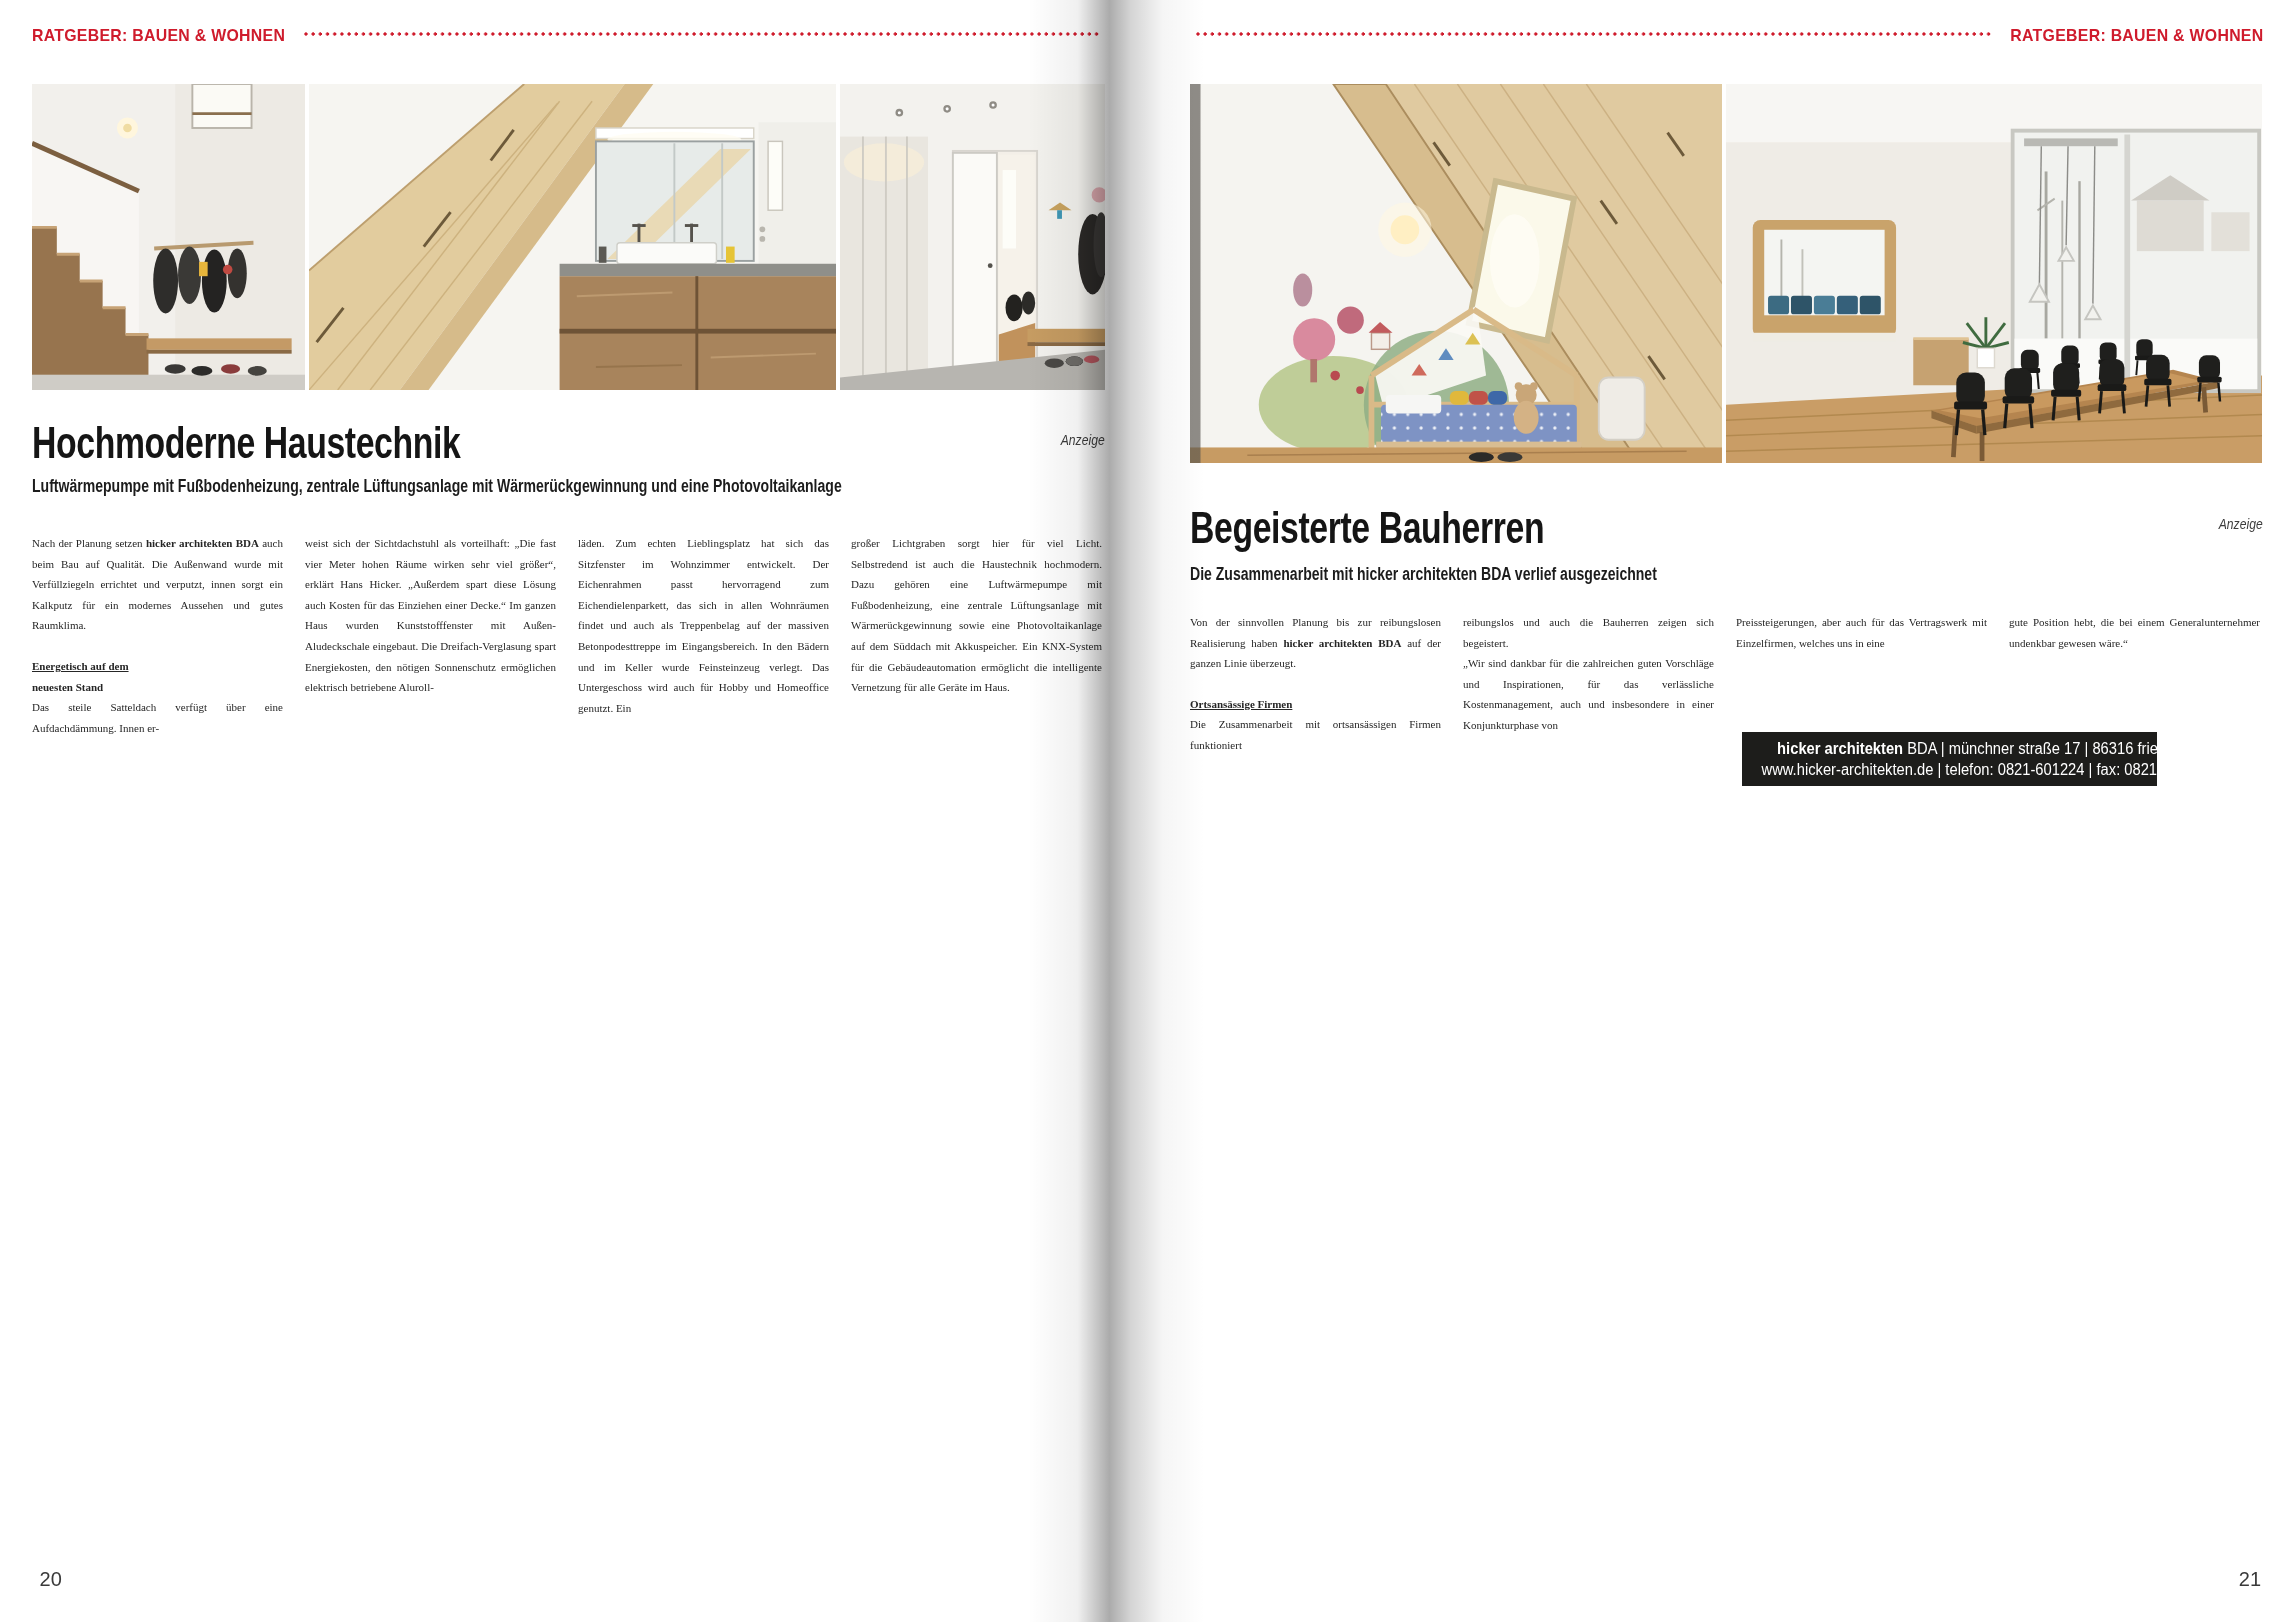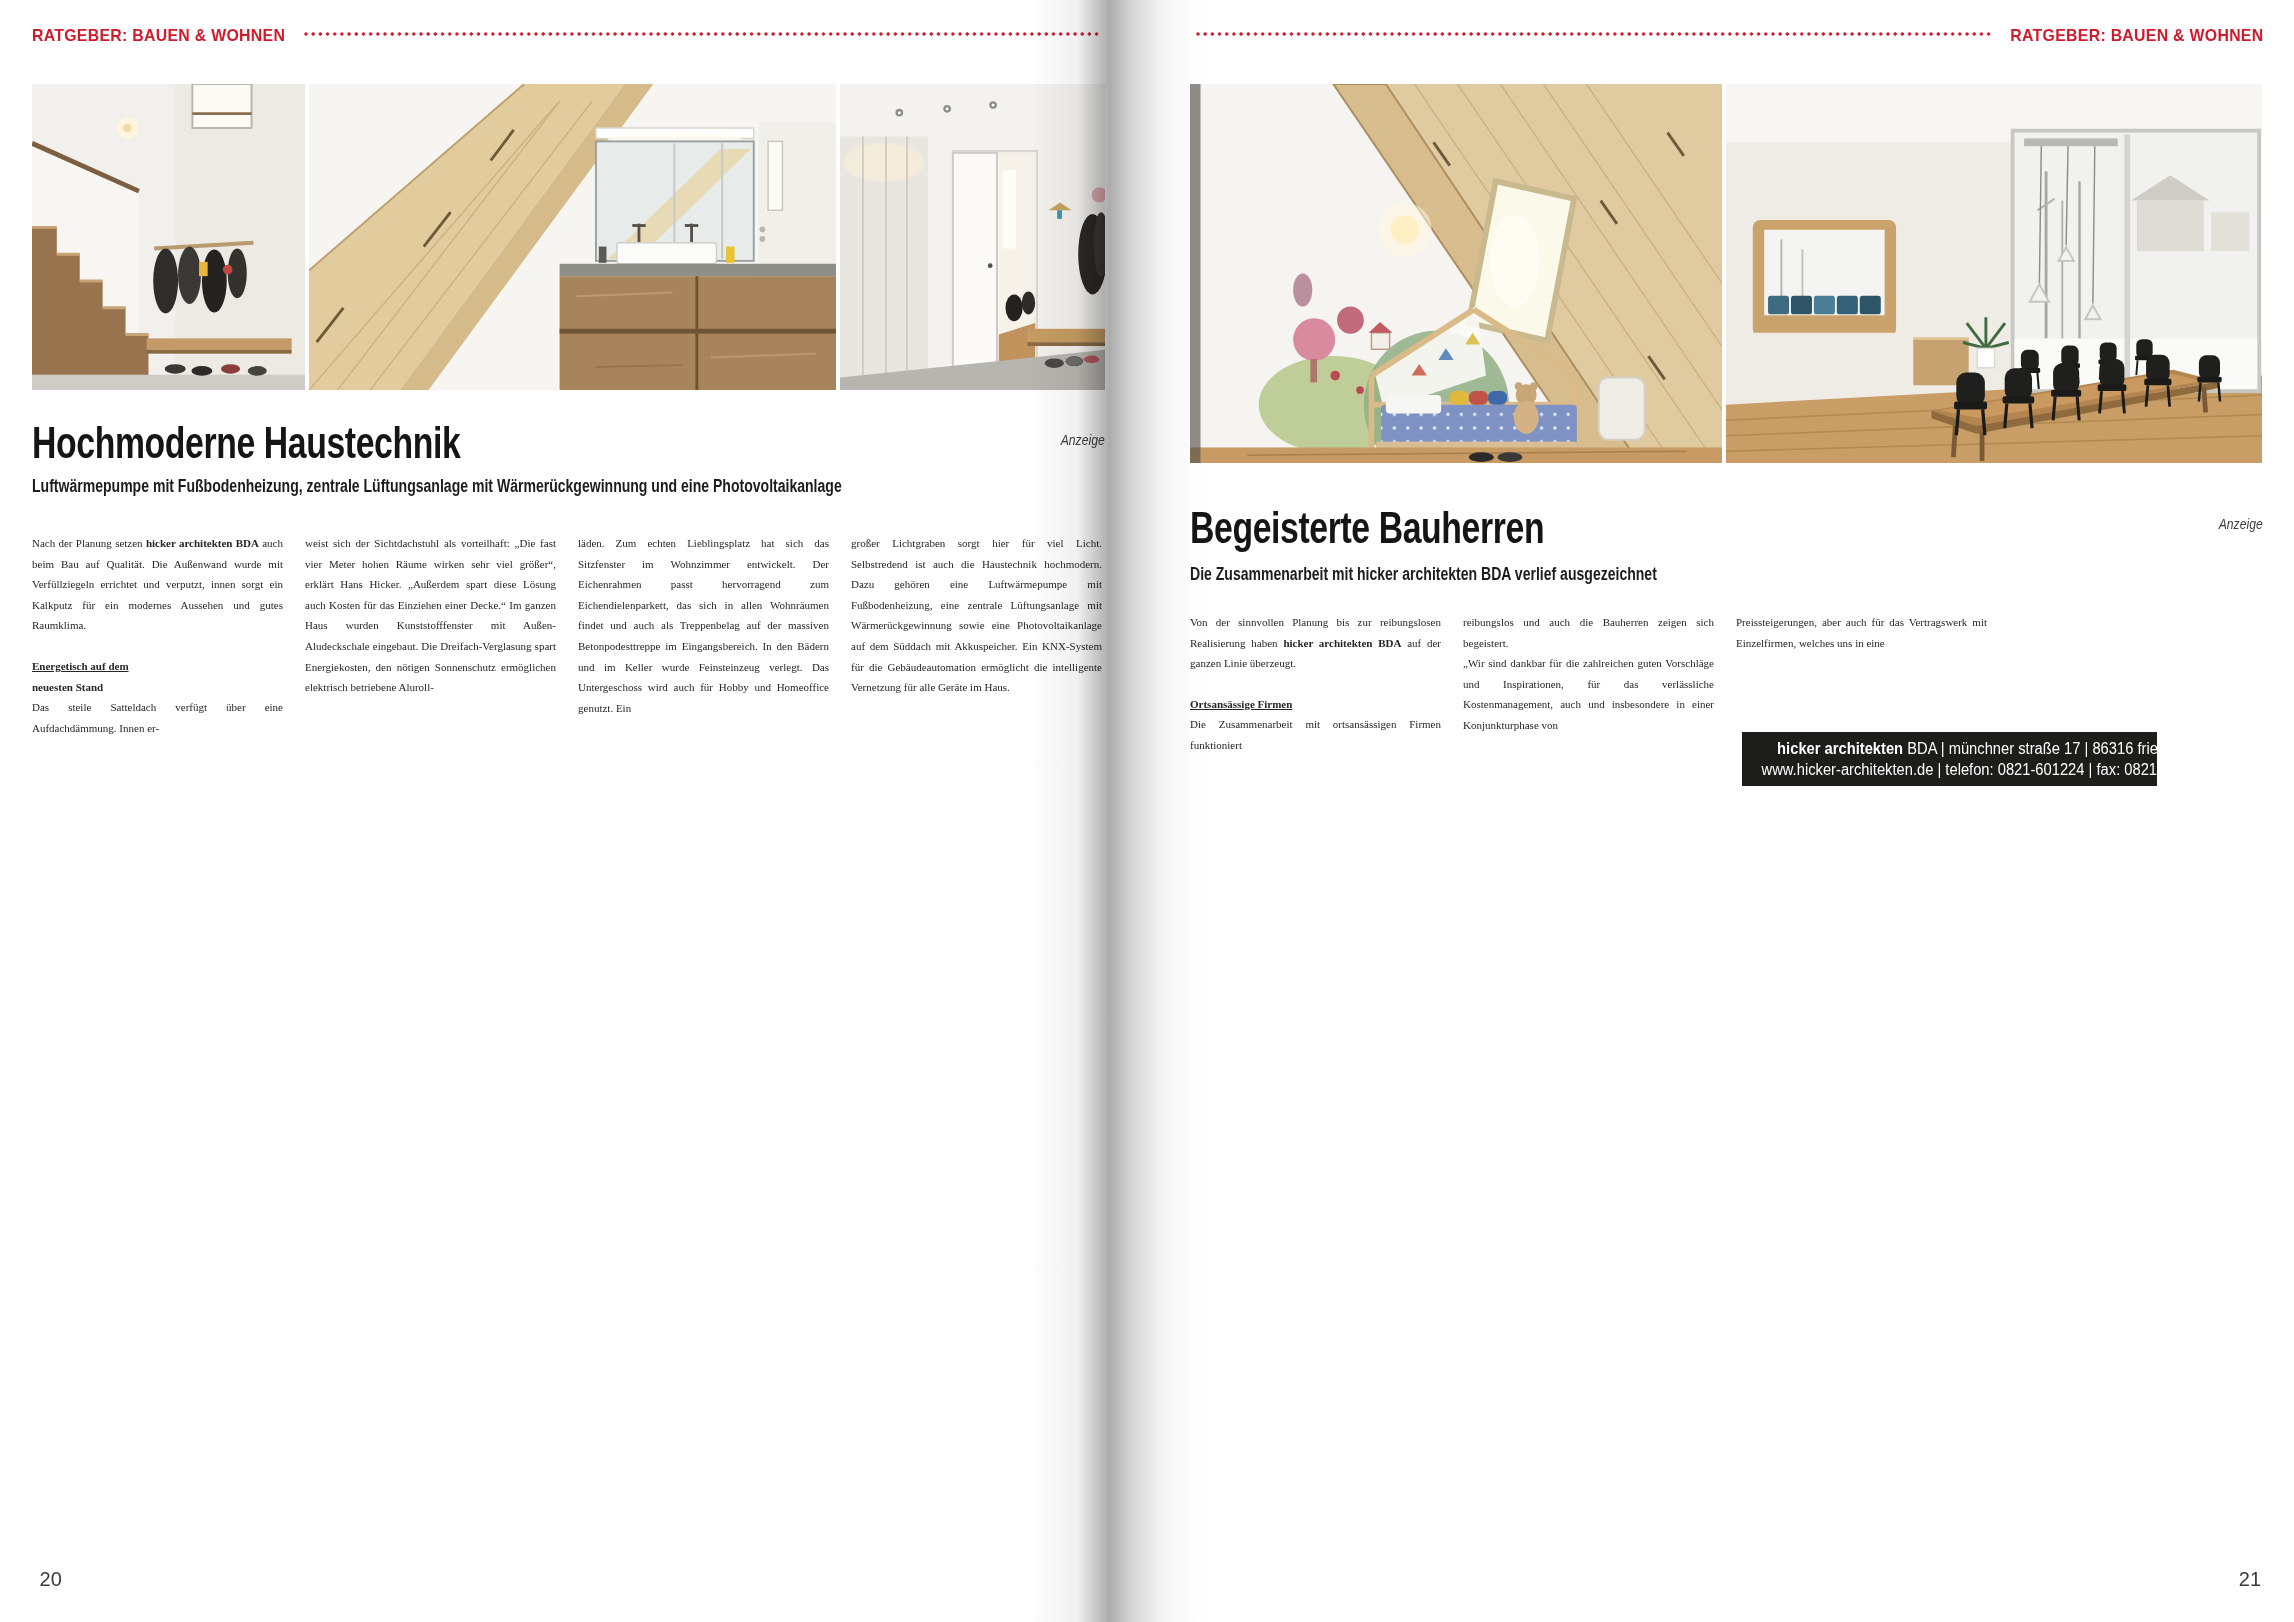--- a/index.html
+++ b/index.html
@@ -354,20 +354,23 @@
         <p class="colhead gap-top">Ortsansässige Firmen</p>
         <p>Die Zusammenarbeit mit ortsansässigen Firmen funktioniert</p>
       </div>
       <div class="col">
         <p>reibungslos und auch die Bauherren zeigen sich begeistert.</p>
         <p>„Wir sind dankbar für die zahlreichen guten Vorschläge und Inspirationen, für das verlässliche Kostenmanagement, auch und insbesondere in einer Konjunkturphase von</p>
       </div>
       <div class="col">
         <p>Preissteigerungen, aber auch für das Vertragswerk mit Einzelfirmen, welches uns in eine</p>
       </div>
+      <div class="col">
+        <p>gute Position hebt, die bei einem Generalunternehmer undenkbar gewesen wäre.“</p>
+      </div>
     </div>
 
     <div class="contactbox">
       <div class="inner">
         <div><strong>hicker architekten</strong><span> BDA | münchner straße 17 | 86316 friedberg</span></div>
         <div>www.hicker-architekten.de | telefon: 0821-601224 | fax: 0821-607161</div>
       </div>
     </div>
 
     <div class="pagenum pn-r">21</div>

